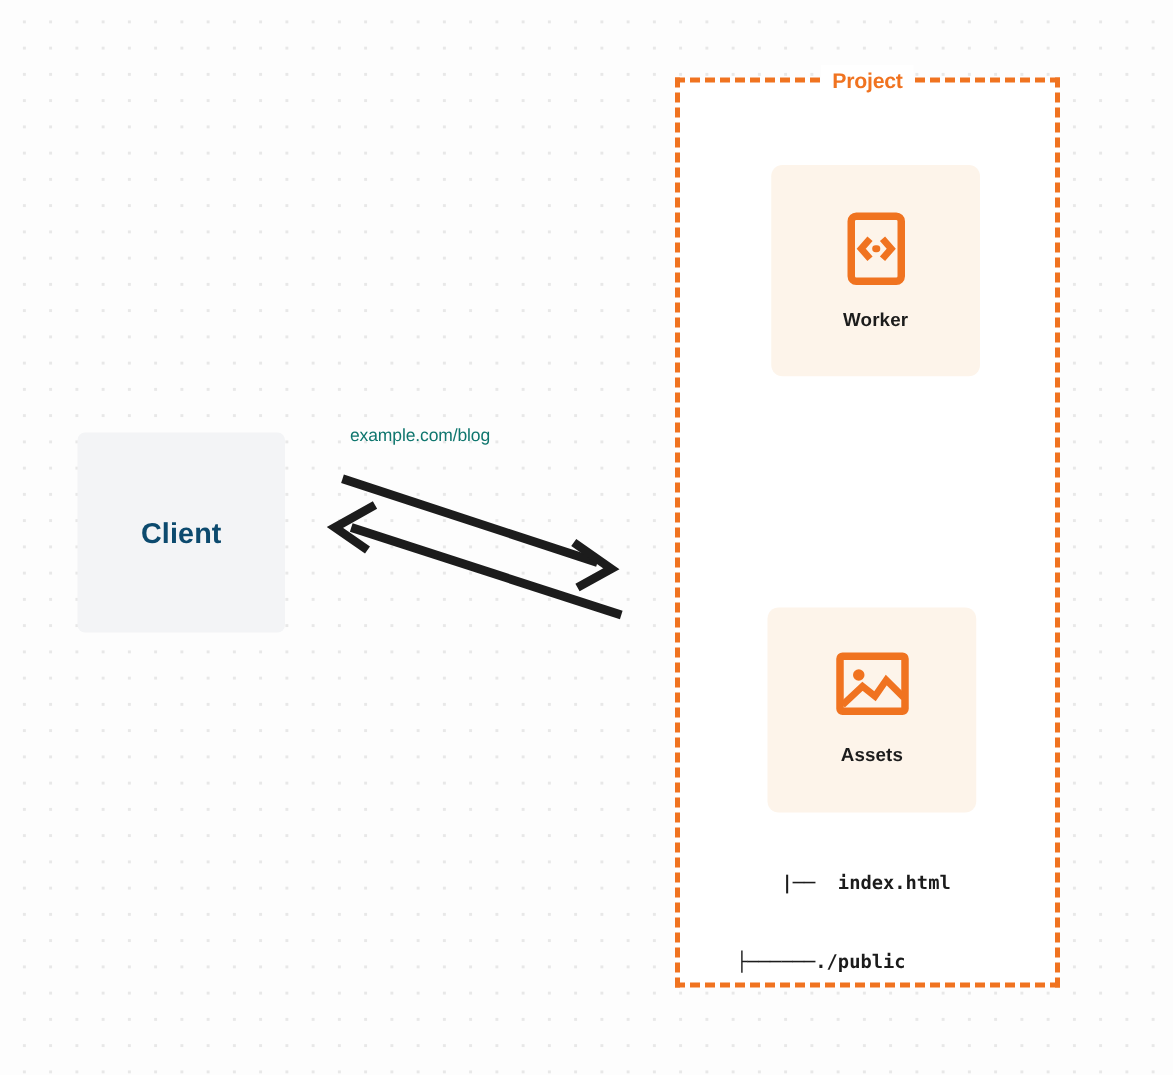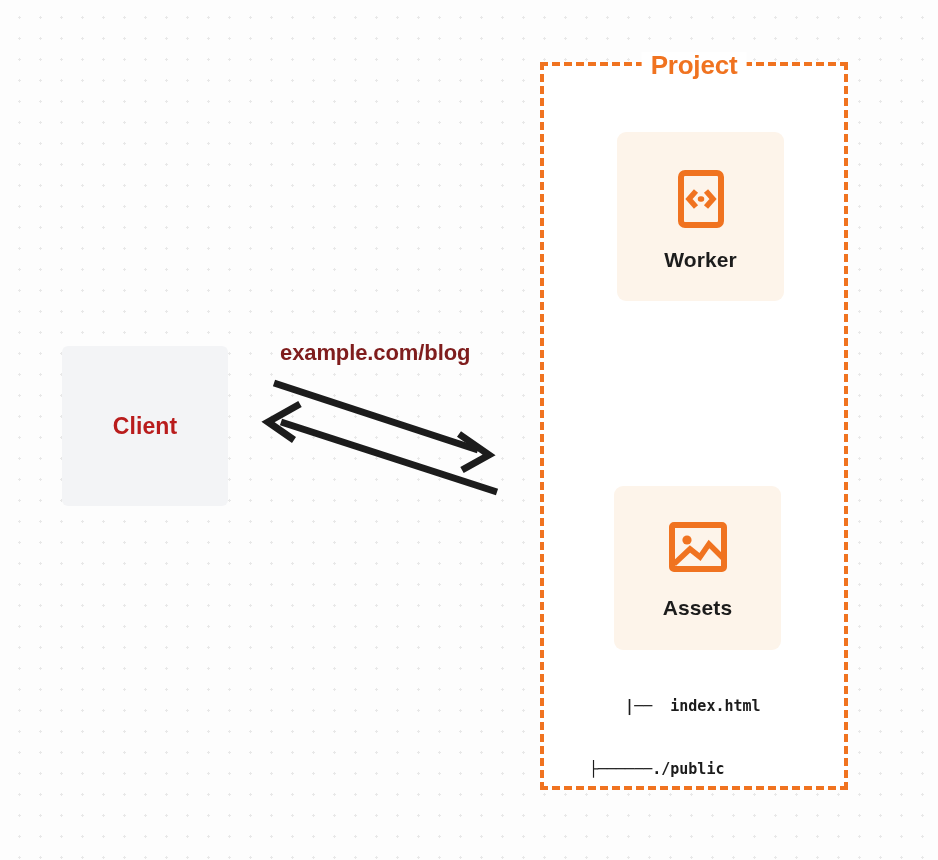--- a/index.html
+++ b/index.html
@@ -32,32 +32,32 @@
     height: 160px;
     background: #f3f4f6;
     border-radius: 6px;
     display: flex;
     align-items: center;
     justify-content: center;
   }
   .client-label {
     font-size: 23px;
     font-weight: bold;
-    color: #b91c1c;
+    color: #0c4a6e;
     letter-spacing: 0.1px;
   }
 
   
   .url-label {
     position: absolute;
     left: 280px;
     top: 340px;
-    font-size: 22px;
-    font-weight: bold;
-    color: #7f1d1d;
+    font-size: 14px;
+    font-weight: normal;
+    color: #0f766e;
     letter-spacing: -0.1px;
     white-space: nowrap;
   }
 
   
   .arrows {
     position: absolute;
     left: 0;
     top: 0;
     width: 938px;
@@ -76,21 +76,21 @@
     border: 4px dashed #f07320;
     box-sizing: border-box;
   }
   .project-title {
     position: absolute;
     left: 50%;
     top: -14px;
     transform: translateX(-50%);
     background: #ffffff;
     padding: 0 9px;
-    font-size: 26px;
+    font-size: 17px;
     font-weight: bold;
     color: #f07320;
     letter-spacing: -0.2px;
     line-height: 26px;
     white-space: nowrap;
   }
 
   
   .card {
     position: absolute;
@@ -119,21 +119,21 @@
     display: flex;
     align-items: center;
     justify-content: center;
   }
   .card-assets .card-icon {
     margin-top: 34px;
     height: 58px;
   }
   .card-label {
     margin-top: 18px;
-    font-size: 21px;
+    font-size: 15px;
     font-weight: bold;
     color: #1c1c1c;
     letter-spacing: 0.1px;
   }
 
   
   .file-tree {
     position: absolute;
     left: 45px;
     top: 588px;

